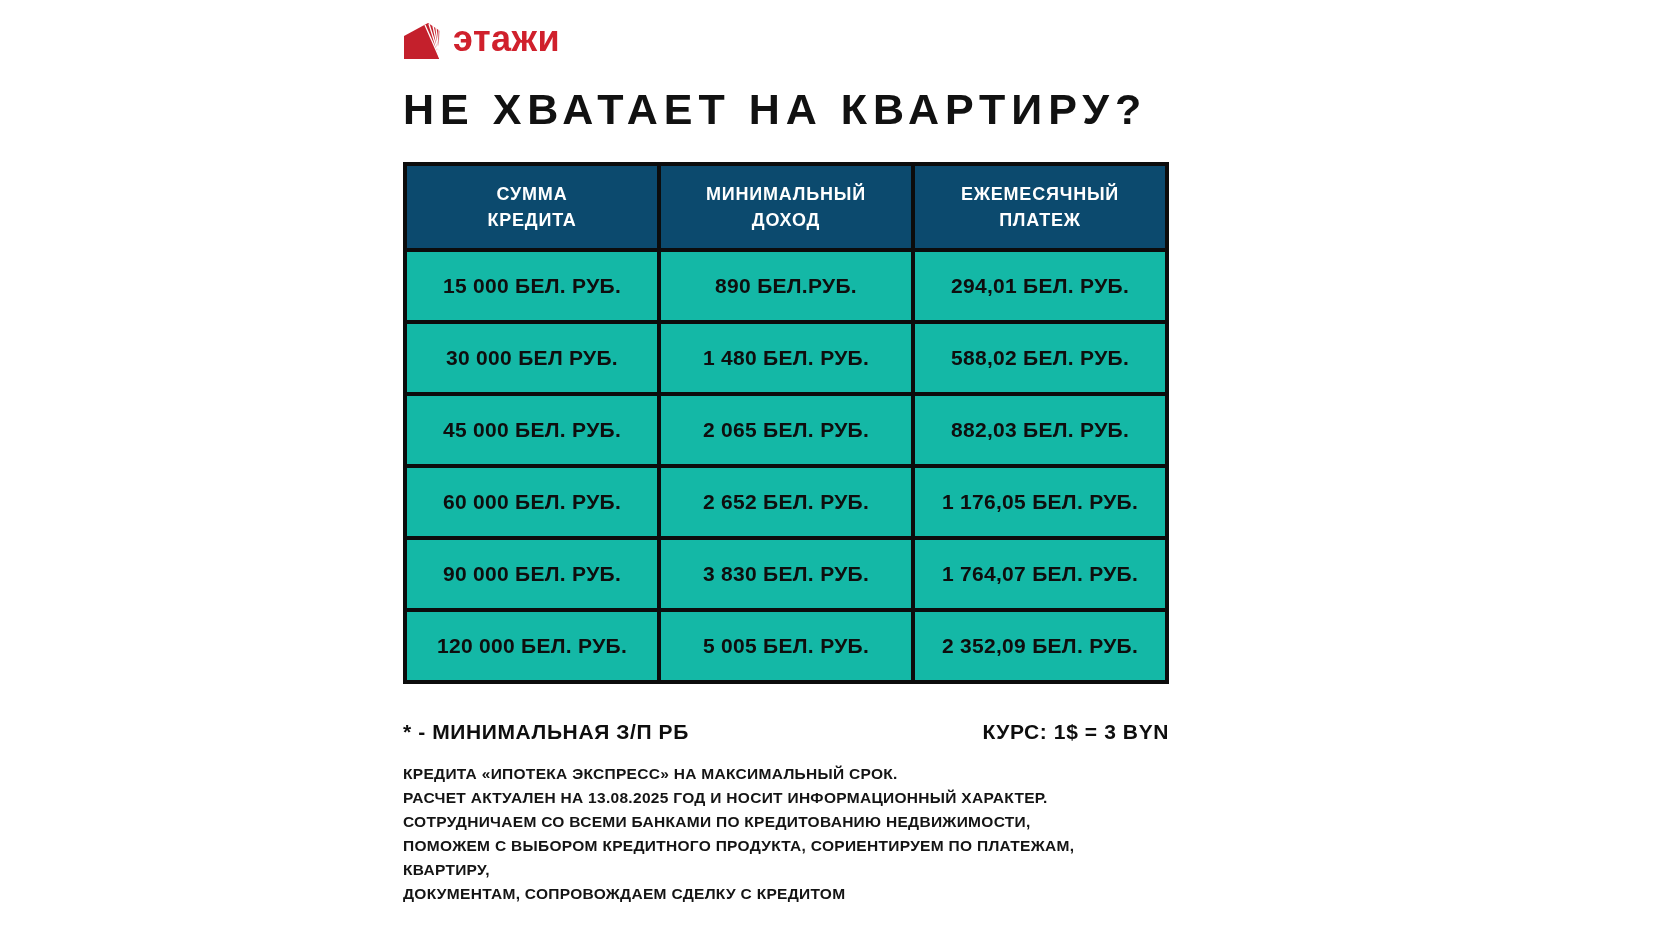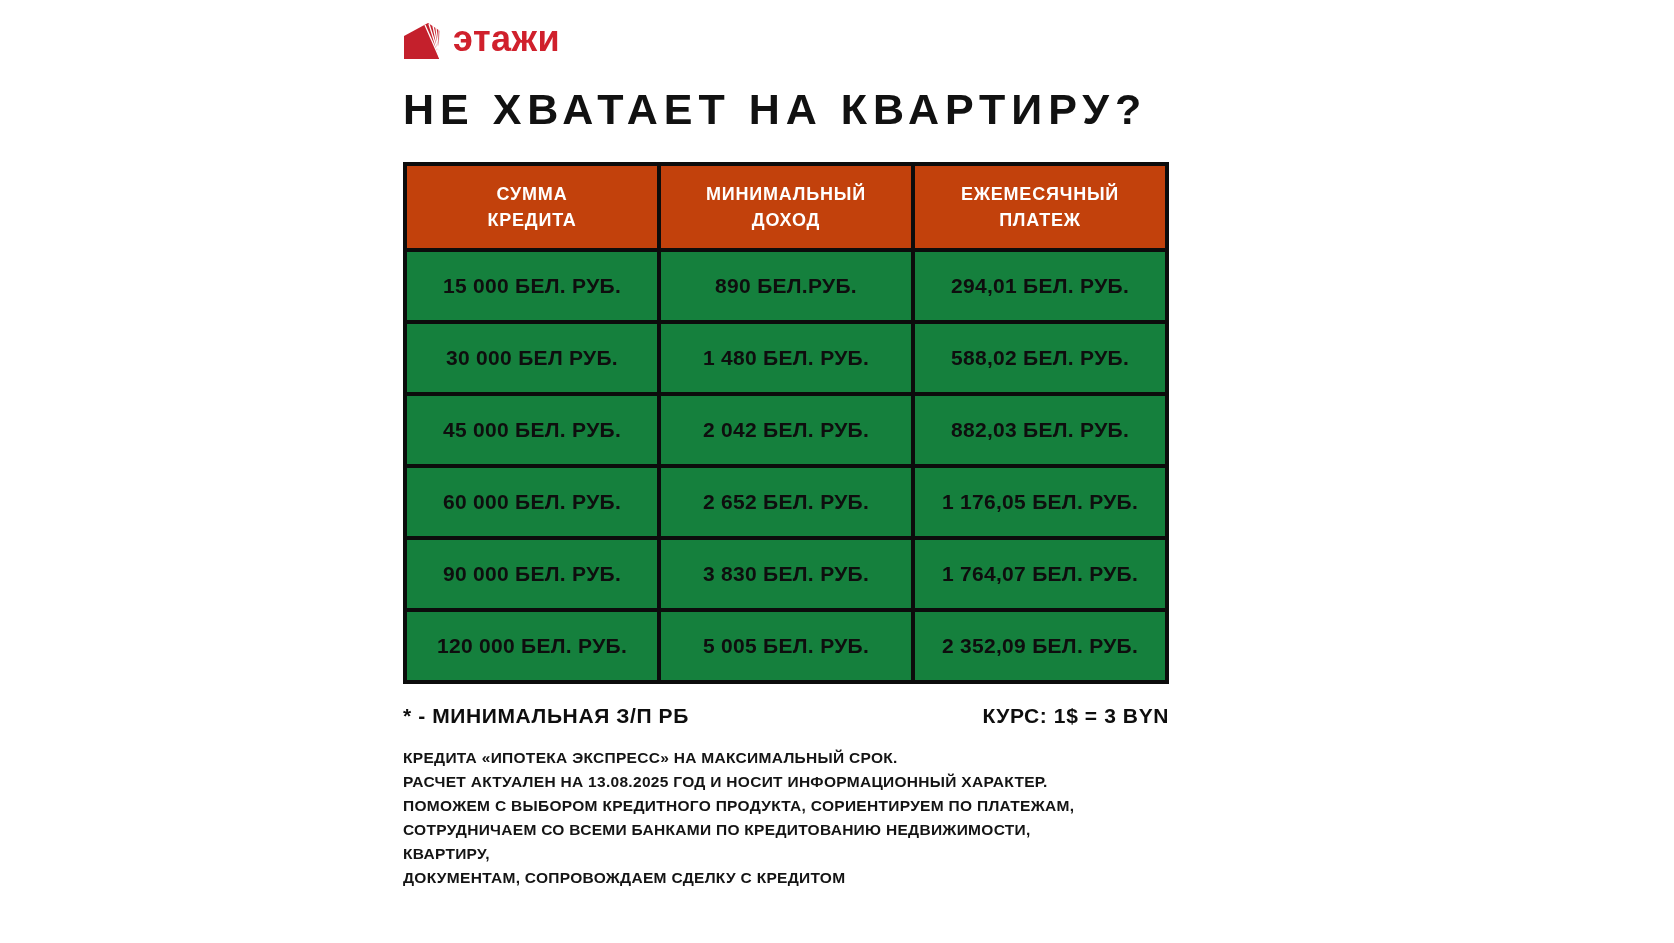--- a/index.html
+++ b/index.html
@@ -54,39 +54,39 @@
     border-collapse: collapse;
     width: 766px;
     table-layout: fixed;
   }
   .credit-table th, .credit-table td {
     border: 4px solid #0c0c0c;
     text-align: center;
     vertical-align: middle;
   }
   .credit-table th {
-    background: #c2410c;
+    background: #0c4a6e;
     color: #ffffff;
     height: 80px;
     font-size: 18px;
     font-weight: 700;
     letter-spacing: 0.8px;
     line-height: 1.45;
   }
   .credit-table td {
-    background: #15803d;
+    background: #14b8a6;
     height: 66px;
     font-size: 21px;
     font-weight: 700;
     letter-spacing: 0.3px;
     color: #0e0e0e;
   }
   
   .footnote-row {
-    margin-top: 20px;
+    margin-top: 36px;
     width: 766px;
     display: flex;
     justify-content: space-between;
     align-items: baseline;
   }
   .footnote-left, .footnote-right {
     font-size: 21px;
     font-weight: 700;
     letter-spacing: 0.6px;
     color: #0e0e0e;
@@ -151,21 +151,21 @@
           <td>890 БЕЛ.РУБ.</td>
           <td>294,01 БЕЛ. РУБ.</td>
         </tr>
         <tr>
           <td>30 000 БЕЛ РУБ.</td>
           <td>1 480 БЕЛ. РУБ.</td>
           <td>588,02 БЕЛ. РУБ.</td>
         </tr>
         <tr>
           <td>45 000 БЕЛ. РУБ.</td>
-          <td>2 042 БЕЛ. РУБ.</td>
+          <td>2 065 БЕЛ. РУБ.</td>
           <td>882,03 БЕЛ. РУБ.</td>
         </tr>
         <tr>
           <td>60 000 БЕЛ. РУБ.</td>
           <td>2 652 БЕЛ. РУБ.</td>
           <td>1 176,05 БЕЛ. РУБ.</td>
         </tr>
         <tr>
           <td>90 000 БЕЛ. РУБ.</td>
           <td>3 830 БЕЛ. РУБ.</td>
@@ -180,20 +180,20 @@
     </table>
 
     <div class="footnote-row">
       <div class="footnote-left">* - МИНИМАЛЬНАЯ З/П РБ</div>
       <div class="footnote-right">КУРС: 1$ = 3 BYN</div>
     </div>
 
     <div class="disclaimer">
       <div class="disclaimer-line">КРЕДИТА «ИПОТЕКА ЭКСПРЕСС» НА МАКСИМАЛЬНЫЙ СРОК.</div>
       <div class="disclaimer-line">РАСЧЕТ АКТУАЛЕН НА 13.08.2025 ГОД И НОСИТ ИНФОРМАЦИОННЫЙ ХАРАКТЕР.</div>
+      <div class="disclaimer-line">СОТРУДНИЧАЕМ СО ВСЕМИ БАНКАМИ ПО КРЕДИТОВАНИЮ НЕДВИЖИМОСТИ,</div>
       <div class="disclaimer-line">ПОМОЖЕМ С ВЫБОРОМ КРЕДИТНОГО ПРОДУКТА, СОРИЕНТИРУЕМ ПО ПЛАТЕЖАМ,</div>
-      <div class="disclaimer-line">СОТРУДНИЧАЕМ СО ВСЕМИ БАНКАМИ ПО КРЕДИТОВАНИЮ НЕДВИЖИМОСТИ,</div>
       <div class="disclaimer-line">КВАРТИРУ,</div>
       <div class="disclaimer-line">ДОКУМЕНТАМ, СОПРОВОЖДАЕМ СДЕЛКУ С КРЕДИТОМ</div>
     </div>
 
   </div>
 </div>
 
 </body></html>

